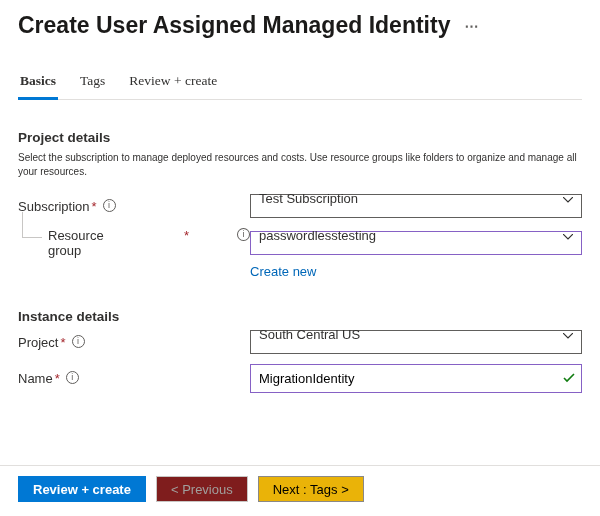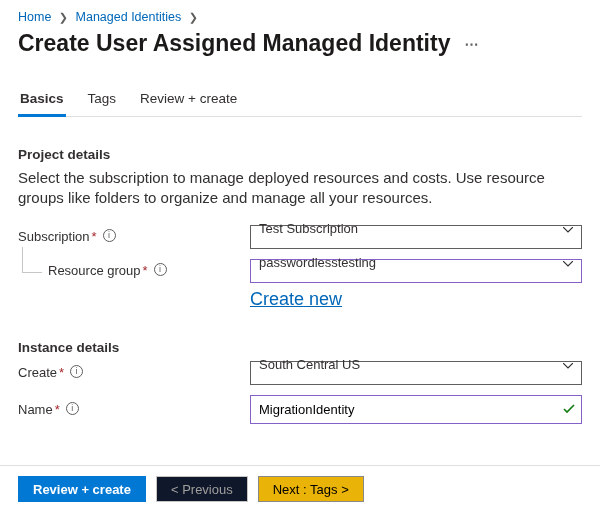--- a/index.html
+++ b/index.html
@@ -25,46 +25,47 @@
     display: flex; align-items: center; gap: 14px;
     color:#1b1a19;
   }
   .ellipsis { color: #605e5c; font-size: 14px; letter-spacing: 1px; cursor: pointer; }
 
   
   .tabs {
     display: flex; gap: 20px;
     border-bottom: 1px solid #e1dfdd;
     margin-top: 28px;
+    font-family: Liberation Serif, serif;
   }
   .tab {
     padding: 6px 2px 8px 2px;
     font-size: 13.5px;
     color: #323130;
     cursor: pointer;
     border-bottom: 3px solid transparent;
     margin-bottom: -1px;
   }
   .tab.active { font-weight: 600; border-bottom-color: #0078d4; }
 
   
   .section-h {
     font-weight: 600; font-size: 13.5px;
     margin-top: 30px; margin-bottom: 6px;
   }
   .section-desc {
-    font-size: 15px; color: #323130; line-height: 1.35;
+    font-size: 10px; color: #323130; line-height: 1.35;
     margin-bottom: 16px;
     max-width: 560px;
   }
 
   
   .field-row { display: flex; align-items: center; margin-bottom: 10px; min-height: 24px; }
   .field-label-col { width: 232px; display:flex; align-items:flex-start; }
-  .field-label-col.indent { padding-left: 30px; position: relative; }
+  .field-label-col.indent { padding-left: 30px; position: relative; gap: 42px; }
   .indent-line {
     position: absolute; left: 4px; top: -16px;
     width: 20px; height: 26px;
     border-left: 1px solid #c8c6c4;
     border-bottom: 1px solid #c8c6c4;
   }
   .field-label { font-size: 13px; }
   .req { color: #a4262c; margin-left: 2px; }
   .info-icon {
     display: inline-flex; align-items:center; justify-content:center;
@@ -95,51 +96,45 @@
     font-size: 13px;
     background: #fff;
   }
   .textfield input {
     border:none; outline:none; flex:1;
     font-family: inherit; font-size: 13px; padding:0;
   }
   .check { color: #107c10; }
 
   .link-btn {
-    font-size: 18px; color: #0067b8; cursor:pointer;
-    margin-left: 232px; margin-top: -4px; margin-bottom: 12px; text-decoration: underline;
+    font-size: 13px; color: #0067b8; cursor:pointer;
+    margin-left: 232px; margin-top: -4px; margin-bottom: 12px;
   }
 
   
   .footer {
     position: absolute; left:0; right:0; bottom: 0;
     border-top: 1px solid #e1dfdd;
     padding: 10px 18px 14px 18px;
     display: flex; gap: 10px;
     background:#fff;
   }
   .btn {
     font-size: 13px; height: 26px; padding: 0 14px;
     border: 1px solid #8a8886; background: #eab308; cursor: pointer;
     display: inline-flex; align-items: center;
   }
   .btn.primary { background: #0078d4; border-color: #0078d4; color: #fff; font-weight: 600; }
-  .btn.ghost { color: #a19f9d; border-color: #c8c6c4; background: #0f172a; cursor: default; }
+  .btn.ghost { color: #a19f9d; border-color: #c8c6c4; background: #7f1d1d; cursor: default; }
 </style>
 </head>
 <body>
 
 <div class="page">
 
-  <div class="breadcrumb">
-    <a>Home</a>
-    <span class="sep">❯</span>
-    <a>Managed Identities</a>
-    <span class="sep">❯</span>
-  </div>
 
   <h1 class="page-title">
     <span>Create User Assigned Managed Identity</span>
     <span class="ellipsis">⋯</span>
   </h1>
 
   <div class="tabs">
     <div class="tab active">Basics</div>
     <div class="tab">Tags</div>
     <div class="tab">Review + create</div>
@@ -179,21 +174,21 @@
           </svg>
       </span>
     </div>
   </div>
   <div class="link-btn">Create new</div>
 
   <div class="section-h">Instance details</div>
 
   <div class="field-row">
     <div class="field-label-col">
-      <span class="field-label">Create</span>
+      <span class="field-label">Project</span>
       <span class="req">*</span>
       <span class="info-icon">i</span>
     </div>
     <div class="dropdown">
       <span>South Central US</span>
       <span class="chev">
         <svg width="10" height="6" viewBox="0 0 10 6">
             <path d="M0 0 L5 5 L10 0" fill="none" stroke="#323130" stroke-width="1.2"></path>
           </svg>
       </span>

